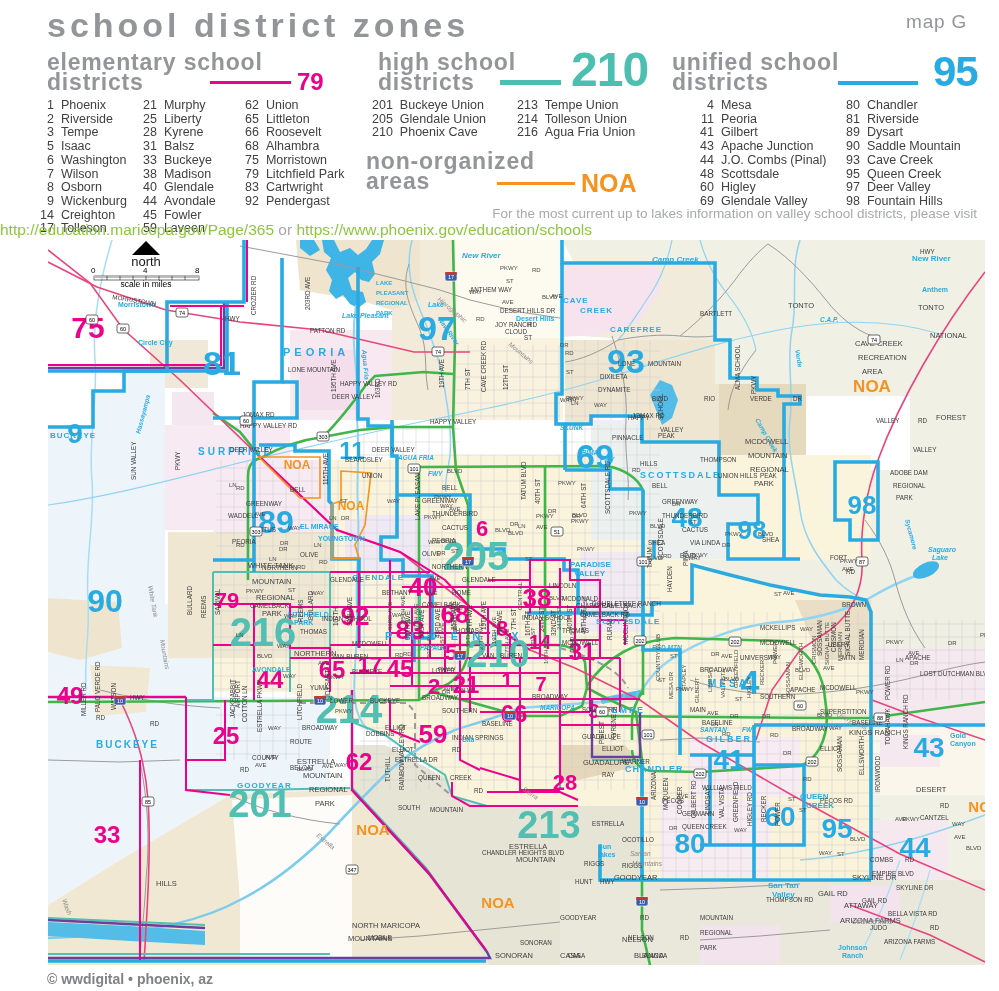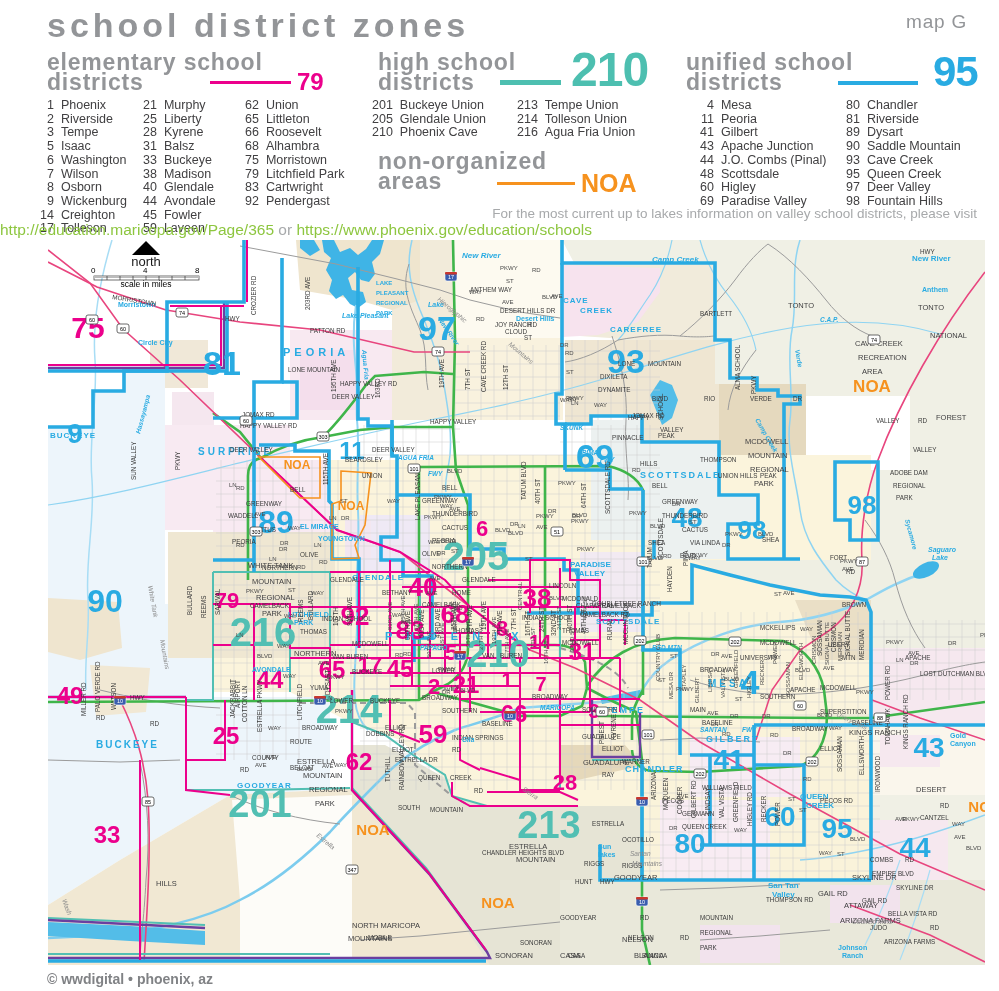--- a/index.html
+++ b/index.html
@@ -183,27 +183,27 @@
         <td class="n">214</td>
         <td>Tolleson Union</td>
       </tr>
 <tr>
         <td class="n">216</td>
         <td>Agua Fria Union</td>
       </tr>
 </tbody>
   </table>
 
-<div class="abs ghead" style="left:378px;top:151px;">non-organized<br>areas</div>
+<div class="abs ghead" style="left:366px;top:151px;">non-organized<br>areas</div>
 
 <div class="abs" style="left:497px;top:182px;width:78px;height:3px;background:#F6921E;"></div>
 
 <div class="abs" style="left:581px;top:169px;font-size:25px;font-weight:bold;color:#F6921E;">NOA</div>
 
-<div class="abs ghead" style="left:686px;top:52px;">unified school<br>districts</div>
+<div class="abs ghead" style="left:672px;top:52px;">unified school<br>districts</div>
 
 <div class="abs" style="left:838px;top:81px;width:80px;height:3.5px;background:#29ABE2;"></div>
 
 <div class="abs" style="left:933px;top:48px;font-size:42px;font-weight:bold;color:#29ABE2;letter-spacing:-1px;">95</div>
 
 <table class="abs list" style="left:700px;top:99px;">
     <tbody>
 <tr>
         <td class="n">4</td>
         <td>Mesa</td>
@@ -227,21 +227,21 @@
 <tr>
         <td class="n">48</td>
         <td>Scottsdale</td>
       </tr>
 <tr>
         <td class="n">60</td>
         <td>Higley</td>
       </tr>
 <tr>
         <td class="n">69</td>
-        <td>Paradise Valley</td>
+        <td>Glendale Valley</td>
       </tr>
 </tbody>
   </table>
 
 <table class="abs list" style="left:846px;top:99px;">
     <tbody>
 <tr>
         <td class="n">80</td>
         <td>Chandler</td>
       </tr>

